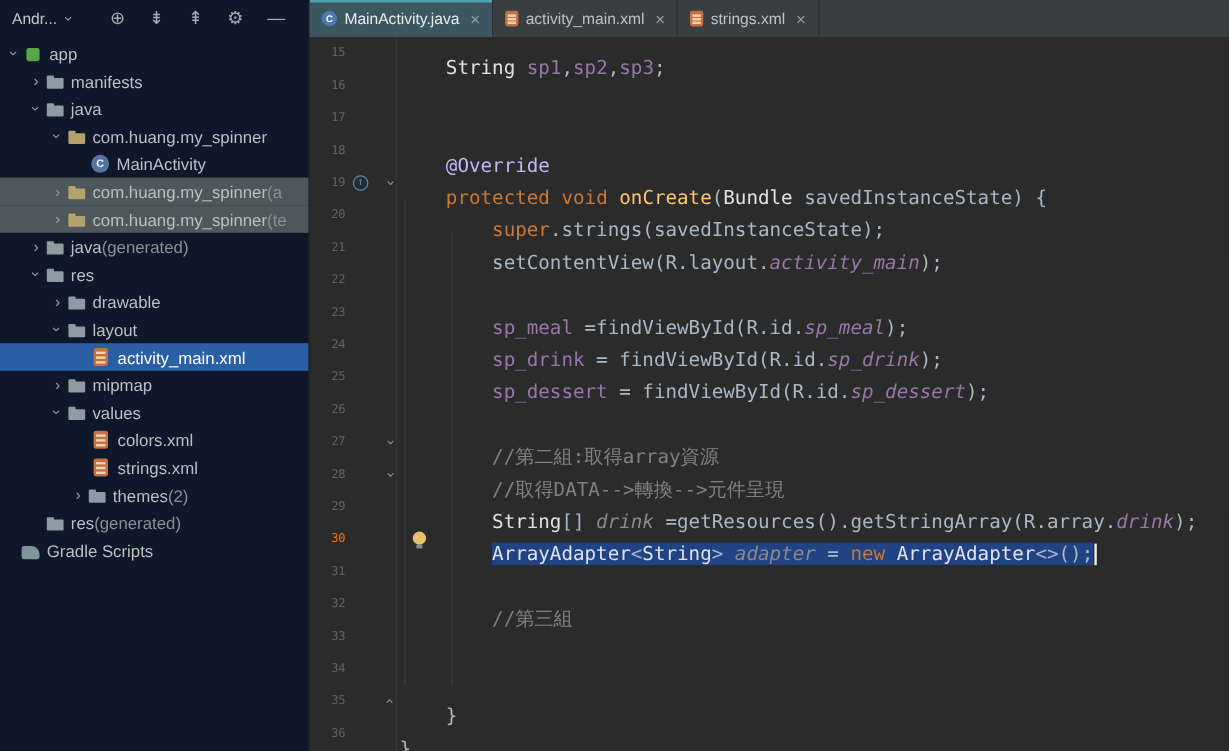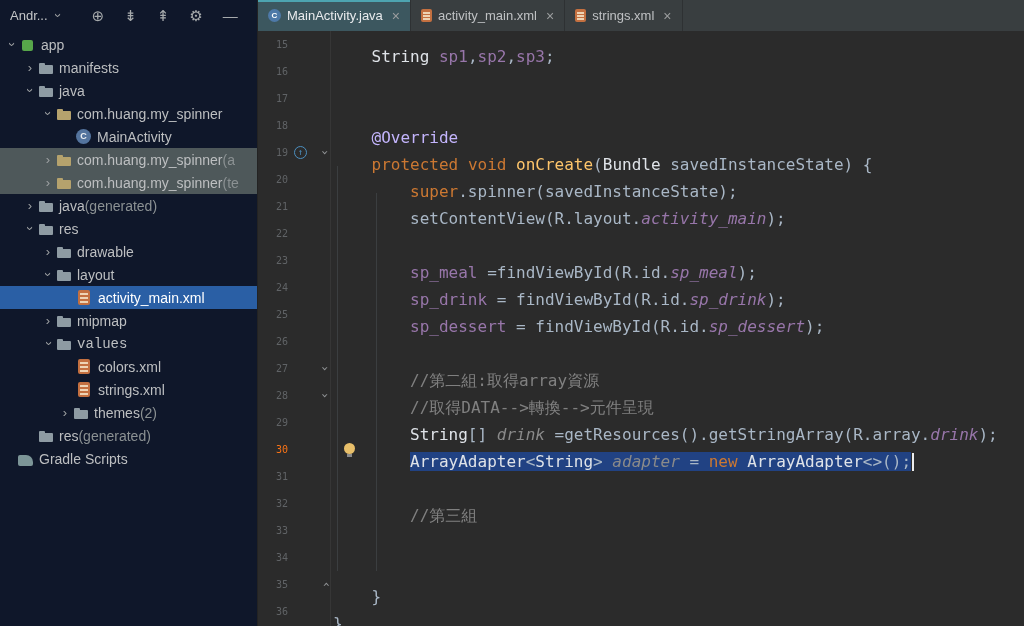--- a/index.html
+++ b/index.html
@@ -152,21 +152,21 @@
       </div>
       <div class="trow sel-blue" style="padding-left: 76px;">
         <span class="ic ic-xml-layout"></span>
         <span class="tlabel">activity_main.xml</span>
       </div>
       <div class="trow" style="padding-left: 40px;">
         <span class="chev">›</span>
         <span class="ic ic-folder"></span>
         <span class="tlabel">mipmap</span>
       </div>
-      <div class="trow" style="padding-left: 40px; font-family: Liberation Mono, monospace;">
+      <div class="trow" style="padding-left: 40px;">
         <span class="chev down">›</span>
         <span class="ic ic-folder"></span>
         <span class="tlabel">values</span>
       </div>
       <div class="trow" style="padding-left: 76px; align-items: center;">
         <span class="ic ic-xml"></span>
         <span class="tlabel">colors.xml</span>
       </div>
       <div class="trow" style="padding-left: 76px;">
         <span class="ic ic-xml"></span>
@@ -230,21 +230,21 @@
         <span class="codeln"><span class="tk-p">    </span><span class="tk-a">@Override</span></span>
       </div>
       <div class="cl">
         <span class="num">19</span>
         <span class="over">↑</span>
         <span class="fold down">›</span>
         <span class="codeln"><span class="tk-p">    </span><span class="tk-k">protected</span><span class="tk-p"> </span><span class="tk-k">void</span><span class="tk-p"> </span><span class="tk-m">onCreate</span><span class="tk-p">(</span><span class="tk-cls">Bundle</span><span class="tk-p"> savedInstanceState) {</span></span>
       </div>
       <div class="cl">
         <span class="num">20</span>
-        <span class="codeln"><span class="tk-p">        </span><span class="tk-k">super</span><span class="tk-p">.spinner(savedInstanceState);</span></span>
+        <span class="codeln"><span class="tk-p">        </span><span class="tk-k">super</span><span class="tk-p">.strings(savedInstanceState);</span></span>
       </div>
       <div class="cl">
         <span class="num">21</span>
         <span class="codeln"><span class="tk-p">        setContentView(R.layout.</span><span class="tk-fi">activity_main</span><span class="tk-p">);</span></span>
       </div>
       <div class="cl">
         <span class="num">22</span>
         <span class="codeln"></span>
       </div>
       <div class="cl">

